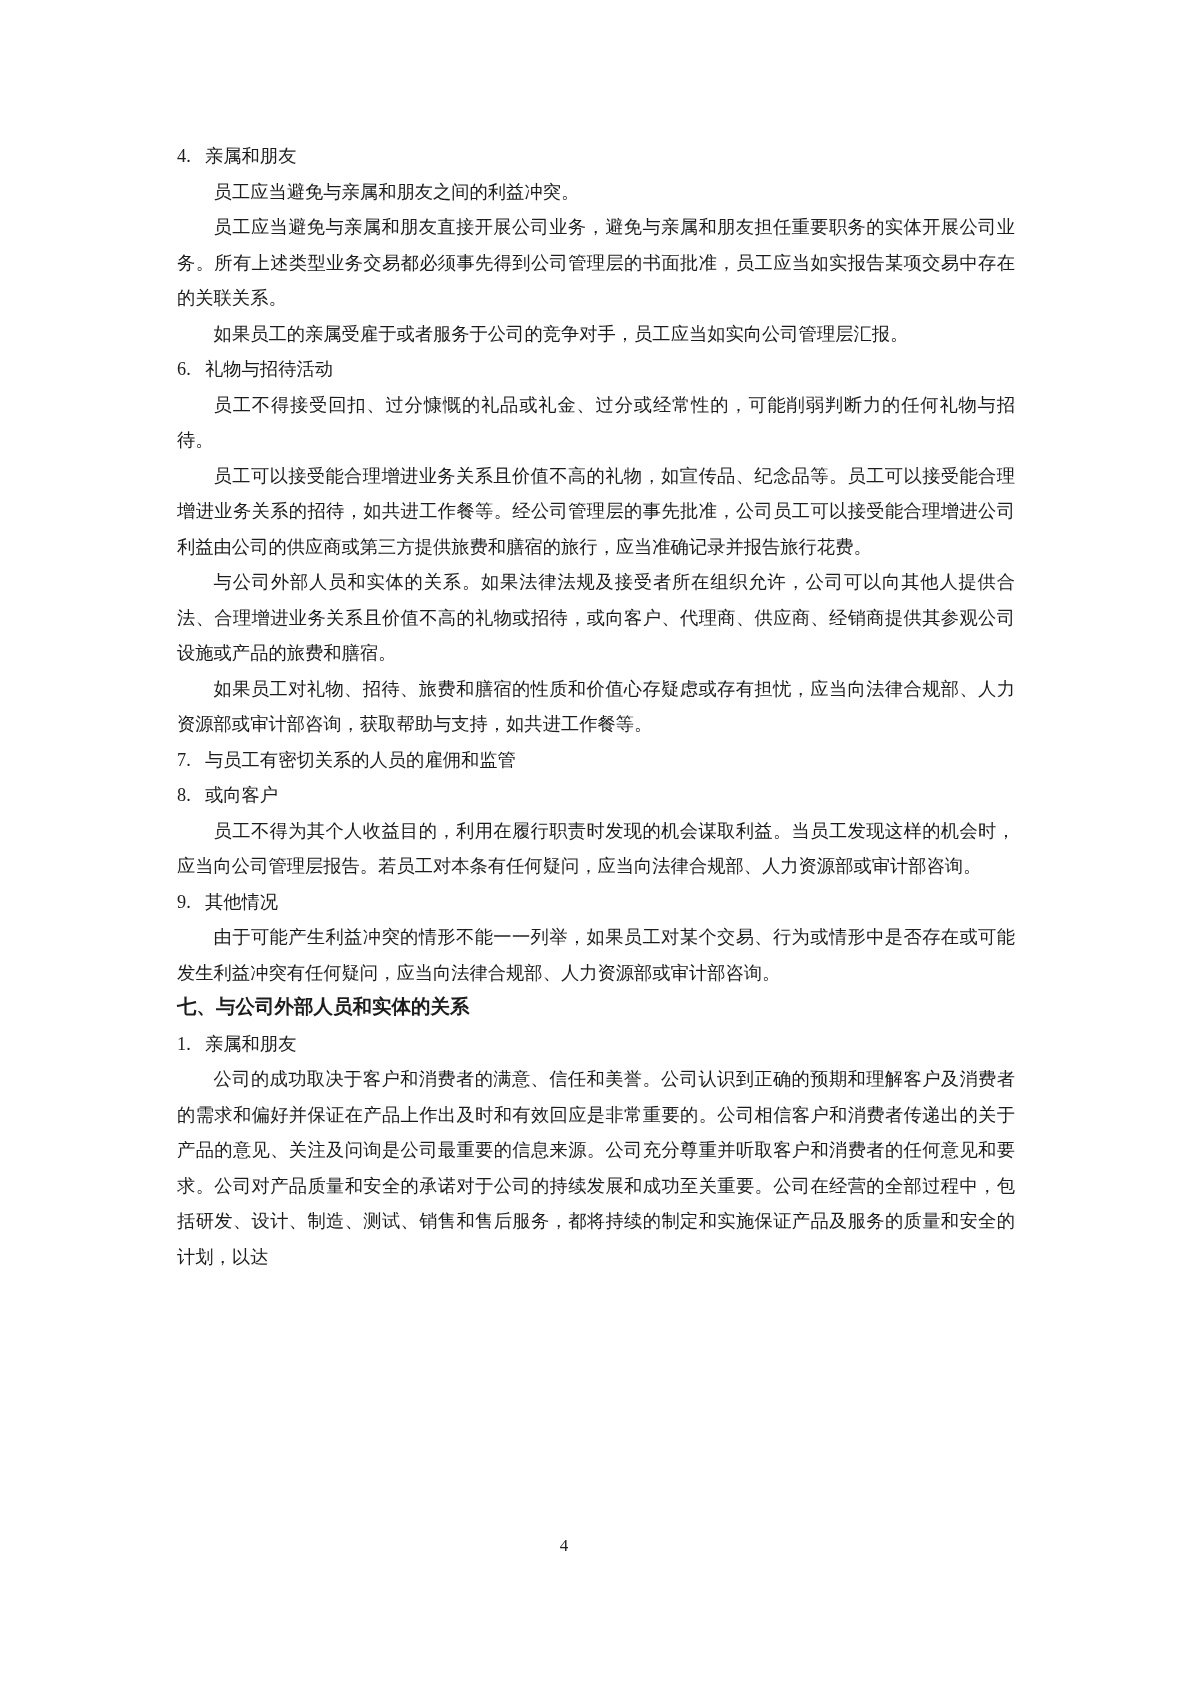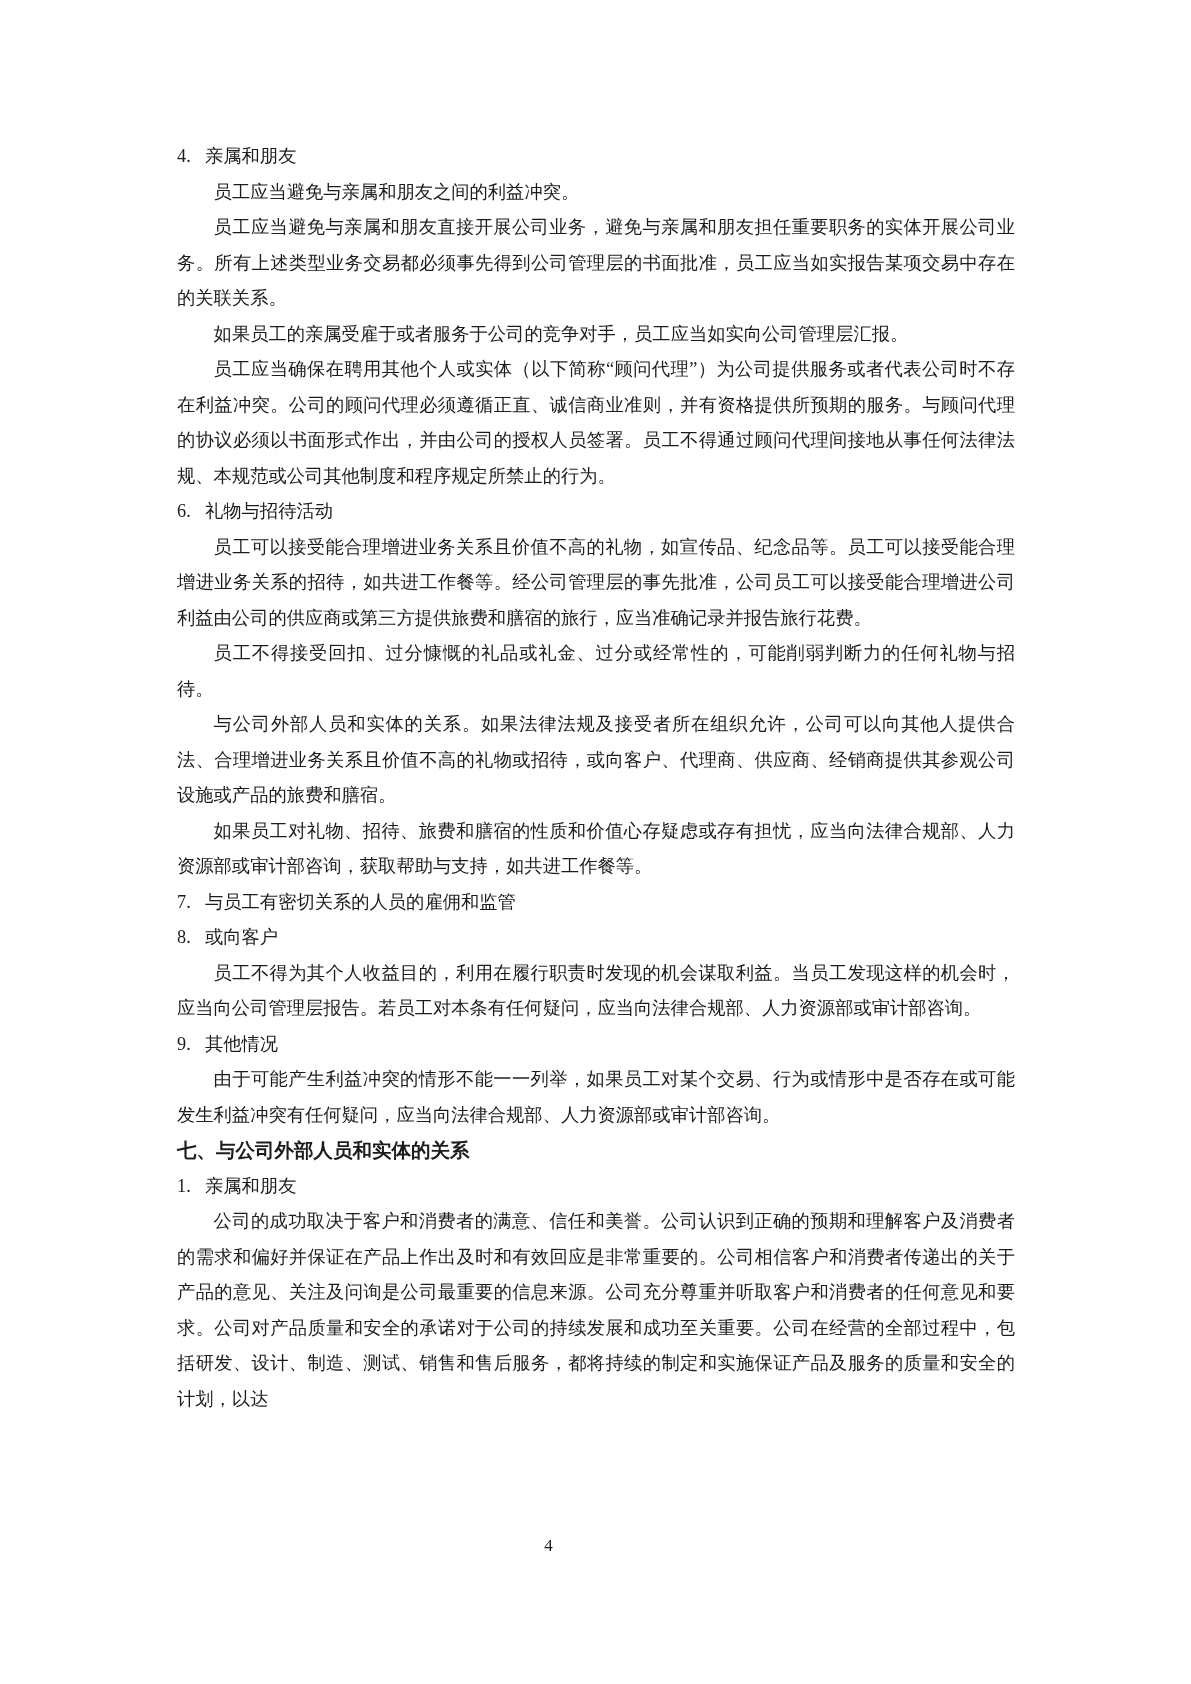--- a/index.html
+++ b/index.html
@@ -8,20 +8,21 @@
     background: #ffffff;
   }
   .page {
     position: relative;
     width: 1097px;
     height: 1684px;
     background: #ffffff;
     overflow: hidden;
     font-family: "Liberation Serif", "DejaVu Serif", serif;
     color: #1c1c1c;
+    padding-left: 31px;
   }
   .content {
     position: absolute;
     left: 177px;
     top: 139px;
     width: 838px;
     font-size: 18.3px;
     line-height: 35.5px;
     text-align: justify;
     text-justify: inter-ideograph;
@@ -35,44 +36,44 @@
   }
   .item .num {
     display: inline-block;
     min-width: 28px;
   }
   .section {
     font-size: 19.5px;
     font-weight: bold;
     margin-top: 35.5px;
     margin-bottom: 4px;
+    font-family: Liberation Mono, monospace;
   }
   .footer {
     position: absolute;
     left: 0;
     top: 1536px;
     width: 100%;
     text-align: center;
     font-size: 17px;
     color: #1c1c1c;
   }
 </style>
 </head>
 <body>
 
 <div class="page">
   <div class="content" id="content">
       <p class="item"><span class="num">4.</span><span class="label">亲属和朋友</span></p>
       <p class="para">员工应当避免与亲属和朋友之间的利益冲突。</p>
       <p class="para">员工应当避免与亲属和朋友直接开展公司业务，避免与亲属和朋友担任重要职务的实体开展公司业务。所有上述类型业务交易都必须事先得到公司管理层的书面批准，员工应当如实报告某项交易中存在的关联关系。</p>
       <p class="para">如果员工的亲属受雇于或者服务于公司的竞争对手，员工应当如实向公司管理层汇报。</p>
-      <p class="para">员工应当确保在聘用其他个人或实体（以下简称“顾问代理”）为公司提供服务或者代表公司时不存在利益冲突。公司的顾问代理必须遵循正直、诚信商业准则，并有资格提供所预期的服务。与顾问代理的协议必须以书面形式作出，并由公司的授权人员签署。员工不得通过顾问代理间接地从事任何法律法规、本规范或公司其他制度和程序规定所禁止的行为。</p>
       <p class="item"><span class="num">6.</span><span class="label">礼物与招待活动</span></p>
+      <p class="para">员工不得接受回扣、过分慷慨的礼品或礼金、过分或经常性的，可能削弱判断力的任何礼物与招待。</p>
       <p class="para">员工可以接受能合理增进业务关系且价值不高的礼物，如宣传品、纪念品等。员工可以接受能合理增进业务关系的招待，如共进工作餐等。经公司管理层的事先批准，公司员工可以接受能合理增进公司利益由公司的供应商或第三方提供旅费和膳宿的旅行，应当准确记录并报告旅行花费。</p>
-      <p class="para">员工不得接受回扣、过分慷慨的礼品或礼金、过分或经常性的，可能削弱判断力的任何礼物与招待。</p>
       <p class="para">与公司外部人员和实体的关系。如果法律法规及接受者所在组织允许，公司可以向其他人提供合法、合理增进业务关系且价值不高的礼物或招待，或向客户、代理商、供应商、经销商提供其参观公司设施或产品的旅费和膳宿。</p>
       <p class="para">如果员工对礼物、招待、旅费和膳宿的性质和价值心存疑虑或存有担忧，应当向法律合规部、人力资源部或审计部咨询，获取帮助与支持，如共进工作餐等。</p>
       <p class="item"><span class="num">7.</span><span class="label">与员工有密切关系的人员的雇佣和监管</span></p>
       <p class="item"><span class="num">8.</span><span class="label">或向客户</span></p>
       <p class="para">员工不得为其个人收益目的，利用在履行职责时发现的机会谋取利益。当员工发现这样的机会时，应当向公司管理层报告。若员工对本条有任何疑问，应当向法律合规部、人力资源部或审计部咨询。</p>
       <p class="item"><span class="num">9.</span><span class="label">其他情况</span></p>
       <p class="para">由于可能产生利益冲突的情形不能一一列举，如果员工对某个交易、行为或情形中是否存在或可能发生利益冲突有任何疑问，应当向法律合规部、人力资源部或审计部咨询。</p>
       <h2 class="section">七、与公司外部人员和实体的关系</h2>
       <p class="item"><span class="num">1.</span><span class="label">亲属和朋友</span></p>
       <p class="para">公司的成功取决于客户和消费者的满意、信任和美誉。公司认识到正确的预期和理解客户及消费者的需求和偏好并保证在产品上作出及时和有效回应是非常重要的。公司相信客户和消费者传递出的关于产品的意见、关注及问询是公司最重要的信息来源。公司充分尊重并听取客户和消费者的任何意见和要求。公司对产品质量和安全的承诺对于公司的持续发展和成功至关重要。公司在经营的全部过程中，包括研发、设计、制造、测试、销售和售后服务，都将持续的制定和实施保证产品及服务的质量和安全的计划，以达</p>

